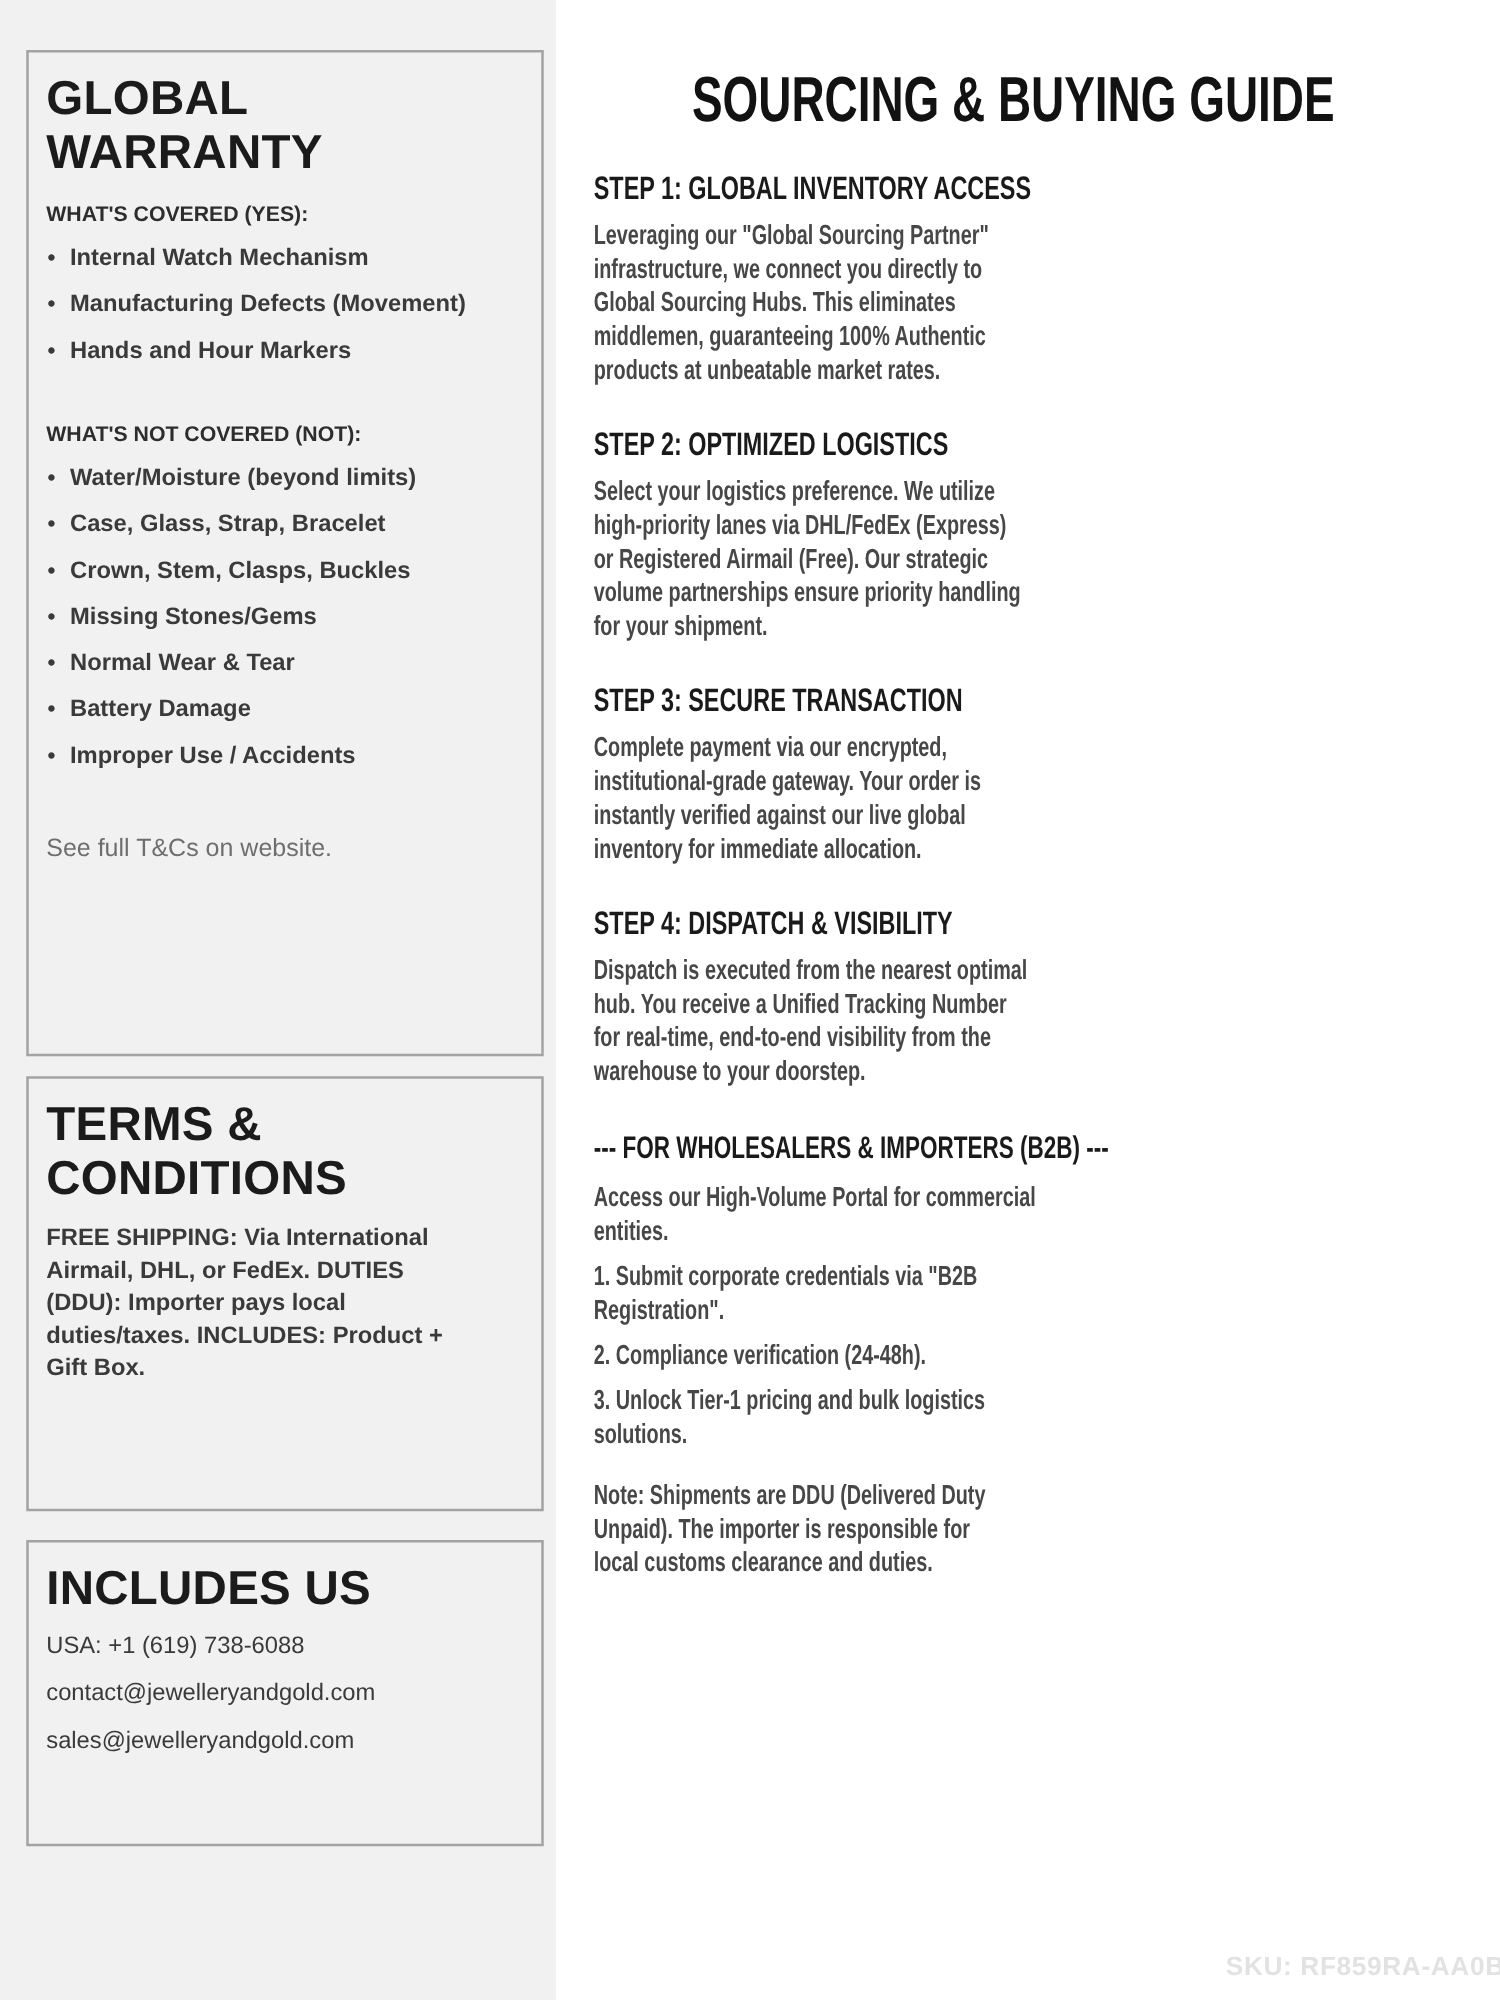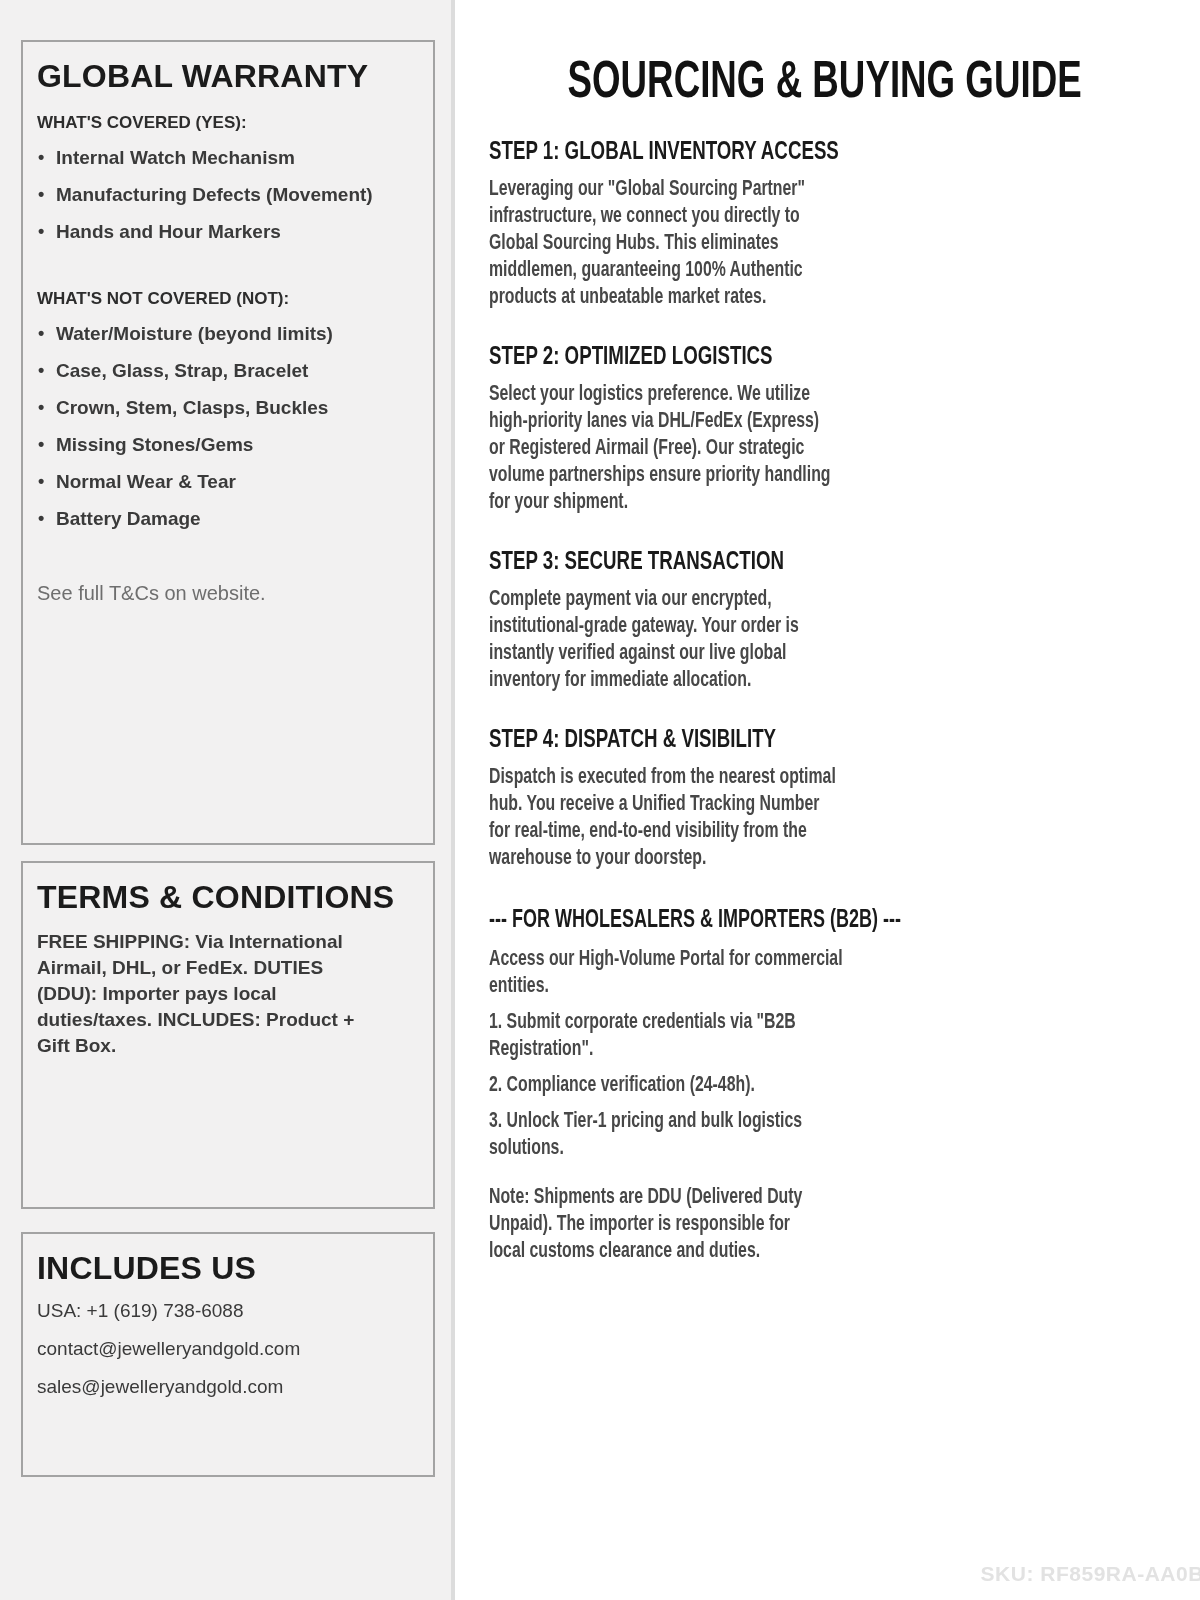--- a/index.html
+++ b/index.html
@@ -26,21 +26,21 @@
     box-sizing: border-box;
     padding: 16px 14px;
     background: #f2f1f1;
   }
   .box-warranty { margin-top: 40px; height: 805px; }
   .box-terms    { margin-top: 16px; height: 348px; }
   .box-contact  { margin-top: 23px; height: 245px; }
 
   .side-title {
     margin: 0;
-    font-size: 32px; font-weight: 700; color: #1b1b1b;
+    font-size: 38px; font-weight: 700; color: #1b1b1b;
     letter-spacing: 0.2px;
   }
   .side-subtitle {
     margin: 18px 0 0 0;
     font-size: 17px; font-weight: 700; color: #2d2d2d;
   }
   .side-subtitle.second { margin-top: 46px; }
   ul.side-list {
     list-style: none;
     margin: 14px 0 0 0; padding: 0;
@@ -67,21 +67,21 @@
     white-space: pre-line;
   }
   .contact-line {
     margin: 16px 0 0 0;
     font-size: 19px; font-weight: 400; color: #3a3a3a;
   }
   .contact-line.first { margin-top: 13px; }
 
   
   .main {
-    position: absolute; left: 459px; top: 0;
+    position: absolute; left: 445px; top: 0;
     width: 741px; height: 1600px;
     box-sizing: border-box;
     padding: 0 150px 0 30px;
     background: #ffffff;
   }
   .main-title {
     margin: 52px 0 0 0;
     font-size: 51px; font-weight: 700; color: #121212;
     line-height: 56px;
     text-align: center;
@@ -177,20 +177,23 @@
           </li>
 
           <li>
             <span>Normal Wear &amp; Tear</span>
           </li>
 
           <li>
             <span>Battery Damage</span>
           </li>
 
+          <li>
+            <span>Improper Use / Accidents</span>
+          </li>
         </ul>
       <p class="footnote">See full T&amp;Cs on website.</p>
     </section>
 
     <section class="box box-terms">
       <h2 class="side-title">TERMS &amp; CONDITIONS</h2>
       <p class="side-body">FREE SHIPPING: Via International
 Airmail, DHL, or FedEx.  DUTIES
 (DDU): Importer pays local
 duties/taxes.  INCLUDES: Product +

